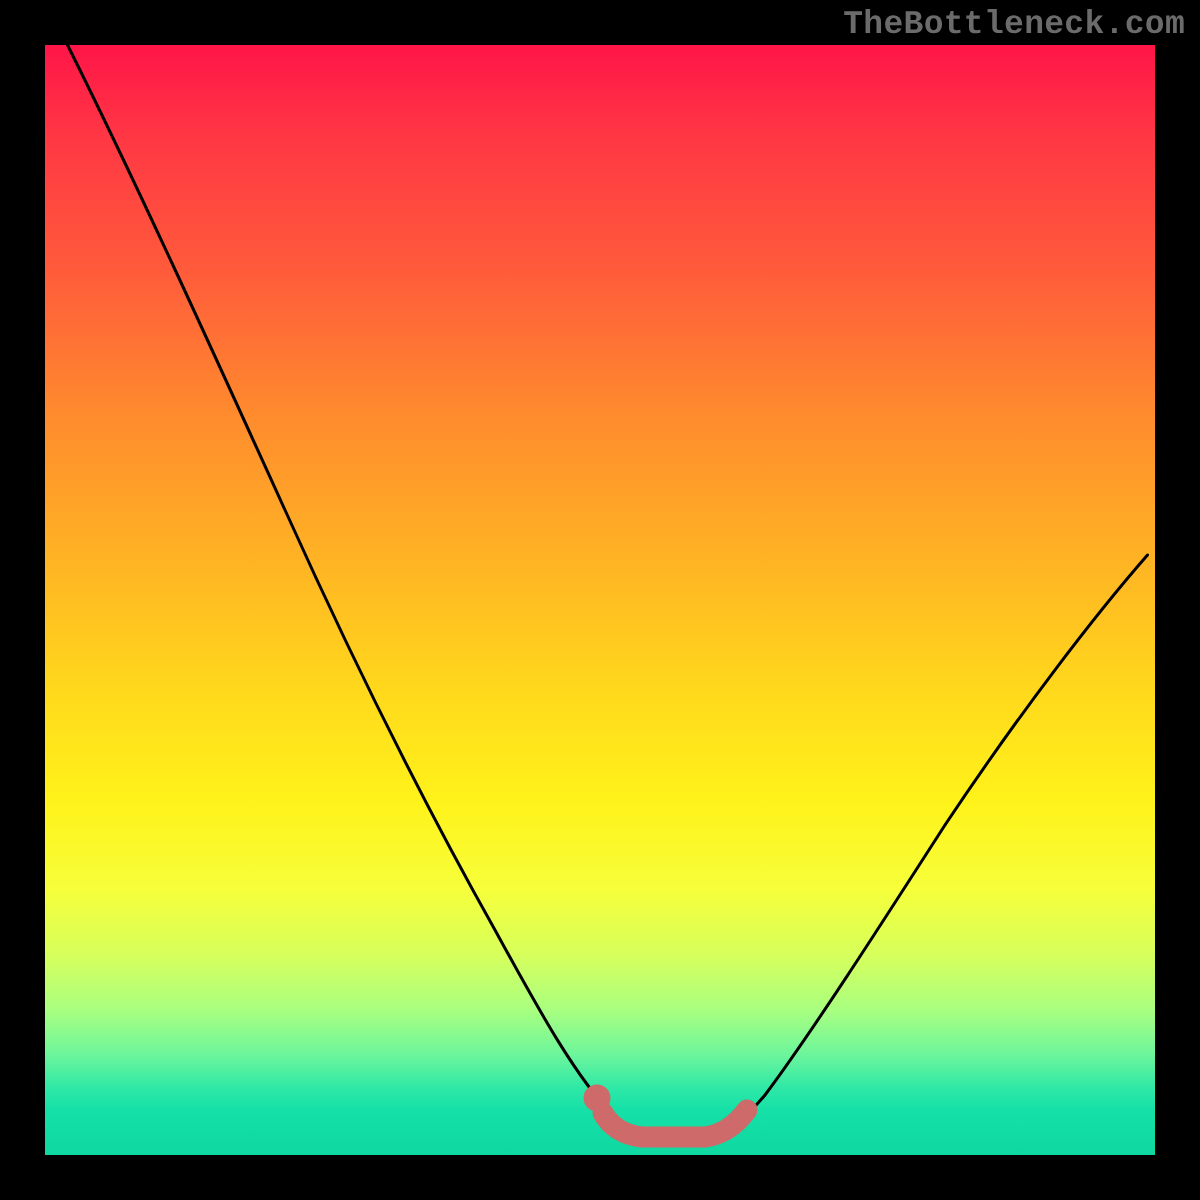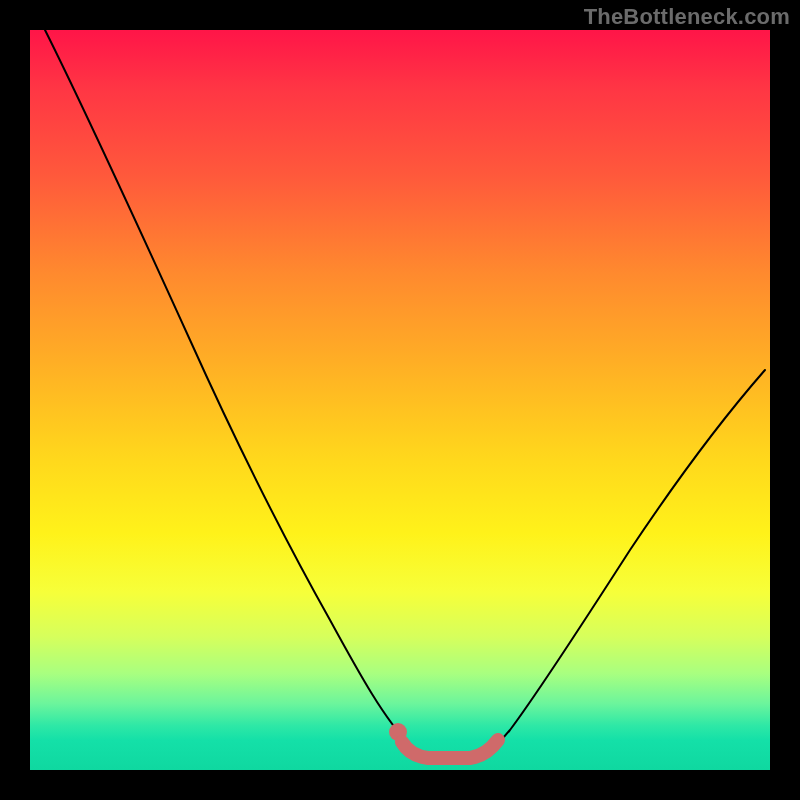--- a/index.html
+++ b/index.html
@@ -44,20 +44,21 @@
   }
   .watermark {
     position: absolute;
     top: 4px;
     right: 10px;
     color: #6b6b6b;
     font-size: 22px;
     font-weight: 600;
     letter-spacing: 0.2px;
     user-select: none;
+    font-family: Liberation Mono, monospace;
   }
   svg.curve {
     position: absolute;
     left: 0;
     top: 0;
     width: 740px;
     height: 740px;
     overflow: visible;
   }
   .curve-path {

